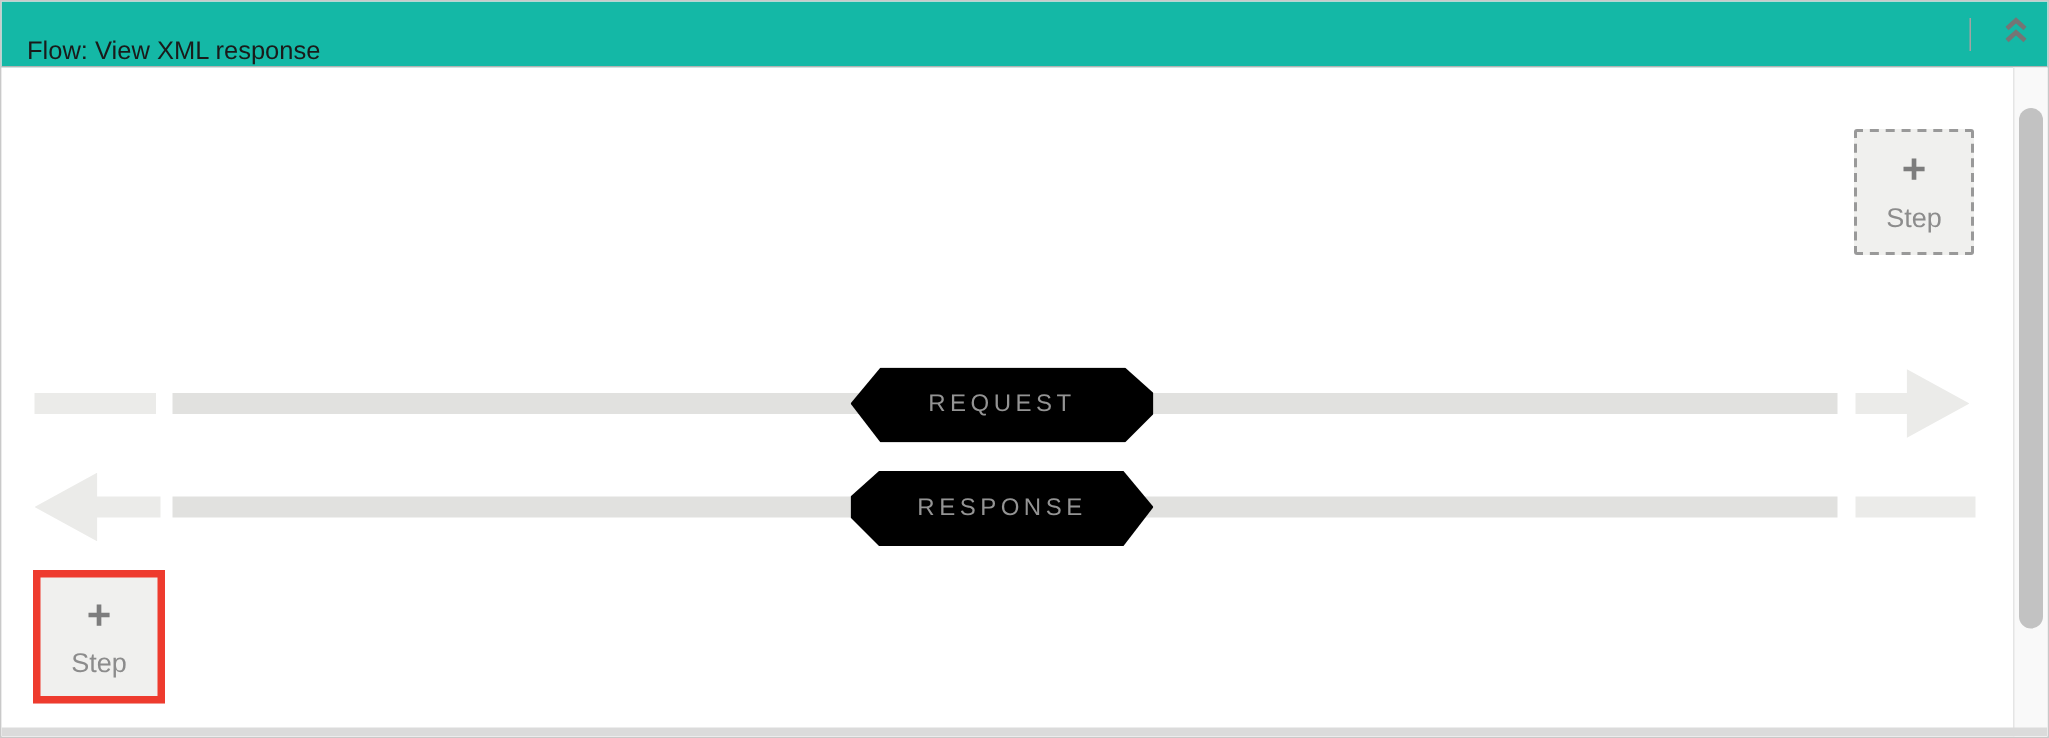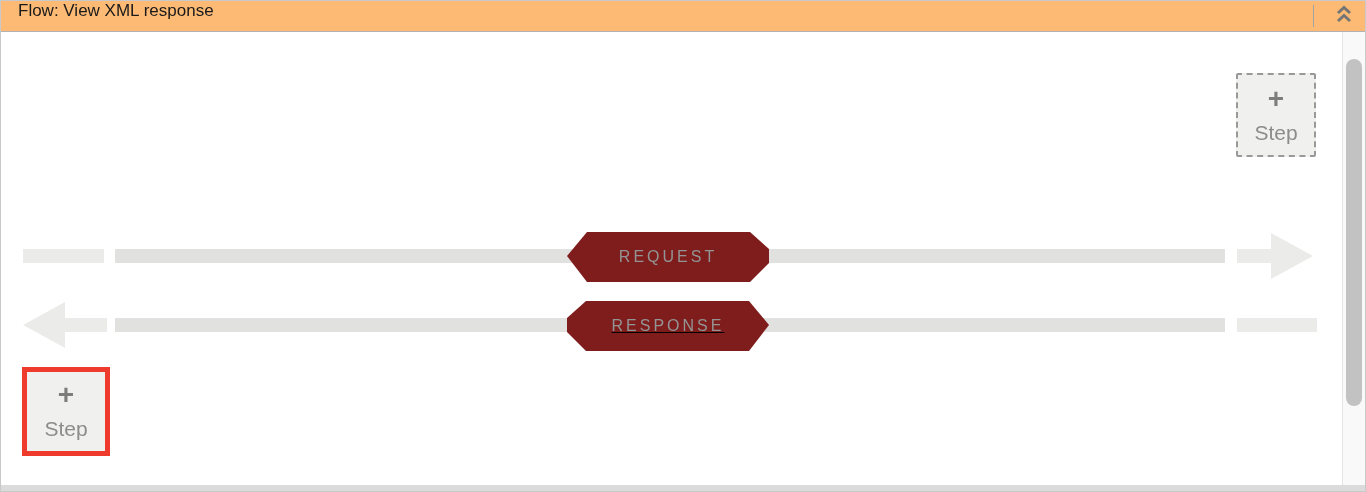--- a/index.html
+++ b/index.html
@@ -5,23 +5,23 @@
   html,body{margin:0;padding:0;background:#fff;}
   *{box-sizing:border-box;}
   .window{
     position:relative;width:1366px;height:492px;
     border:1px solid #c9c9c9;background:#ffffff;
     font-family:"Liberation Sans", sans-serif;
     overflow:hidden;
   }
   
   .header{
-    position:relative;height:31px;background:#fdba74;
+    position:relative;height:44px;background:#14b8a6;
     border-bottom:1px solid #b3b3b3;
-    display:flex;align-items:flex-start;
+    display:flex;align-items:flex-end;
   }
   .header-title{
     padding-left:17px;font-size:17px;color:#1a1a1a;
   }
   .header-right{
     position:absolute;right:0;top:0;height:100%;
     display:flex;align-items:center;
   }
   .header-divider{
     width:1px;height:22px;background:#a3a3a3;margin-right:13px;
@@ -39,21 +39,21 @@
   .flow-lite{background:#ebebe9;height:14px;}
   .arrow-head-right{
     width:42px;height:46px;background:#ebebe9;
     clip-path:polygon(0 0, 100% 50%, 0 100%);
   }
   .arrow-head-left{
     width:42px;height:46px;background:#ebebe9;
     clip-path:polygon(100% 0, 0 50%, 100% 100%);
   }
   .badge{
-    width:202px;height:50px;background:#7f1d1d;
+    width:202px;height:50px;background:#000000;
     display:flex;align-items:center;justify-content:center;
   }
   .badge-request{
     clip-path:polygon(0 24px, 20px 0, 183px 0, 202px 17px, 202px 31px, 183px 50px, 20px 50px);
   }
   .badge-response{
     clip-path:polygon(202px 24px, 182px 0, 19px 0, 0 17px, 0 31px, 19px 50px, 182px 50px);
     text-decoration:underline;
   }
   .badge-label{
@@ -67,21 +67,21 @@
   .step-btn-dashed{
     width:80px;height:84px;border:2px dashed #999999;border-radius:2px;
   }
   .step-btn-highlight{
     width:88px;height:89px;border:5px solid #ee3b2e;
   }
   .plus-glyph{
     color:#7d7d7d;font-size:28px;font-weight:bold;line-height:26px;
   }
   .step-label{
-    color:#8c8c8c;font-size:21px;margin-top:9px;
+    color:#8c8c8c;font-size:18px;margin-top:9px;
   }
   
   .scrollbar-track{
     position:absolute;top:0;right:0;width:23px;height:100%;
     background:#f9f9f9;border-left:1px solid #e5e5e5;
   }
   .scrollbar-thumb{
     position:absolute;top:27px;left:3px;width:16px;height:347px;
     background:#c2c2c2;border-radius:8px;
   }

